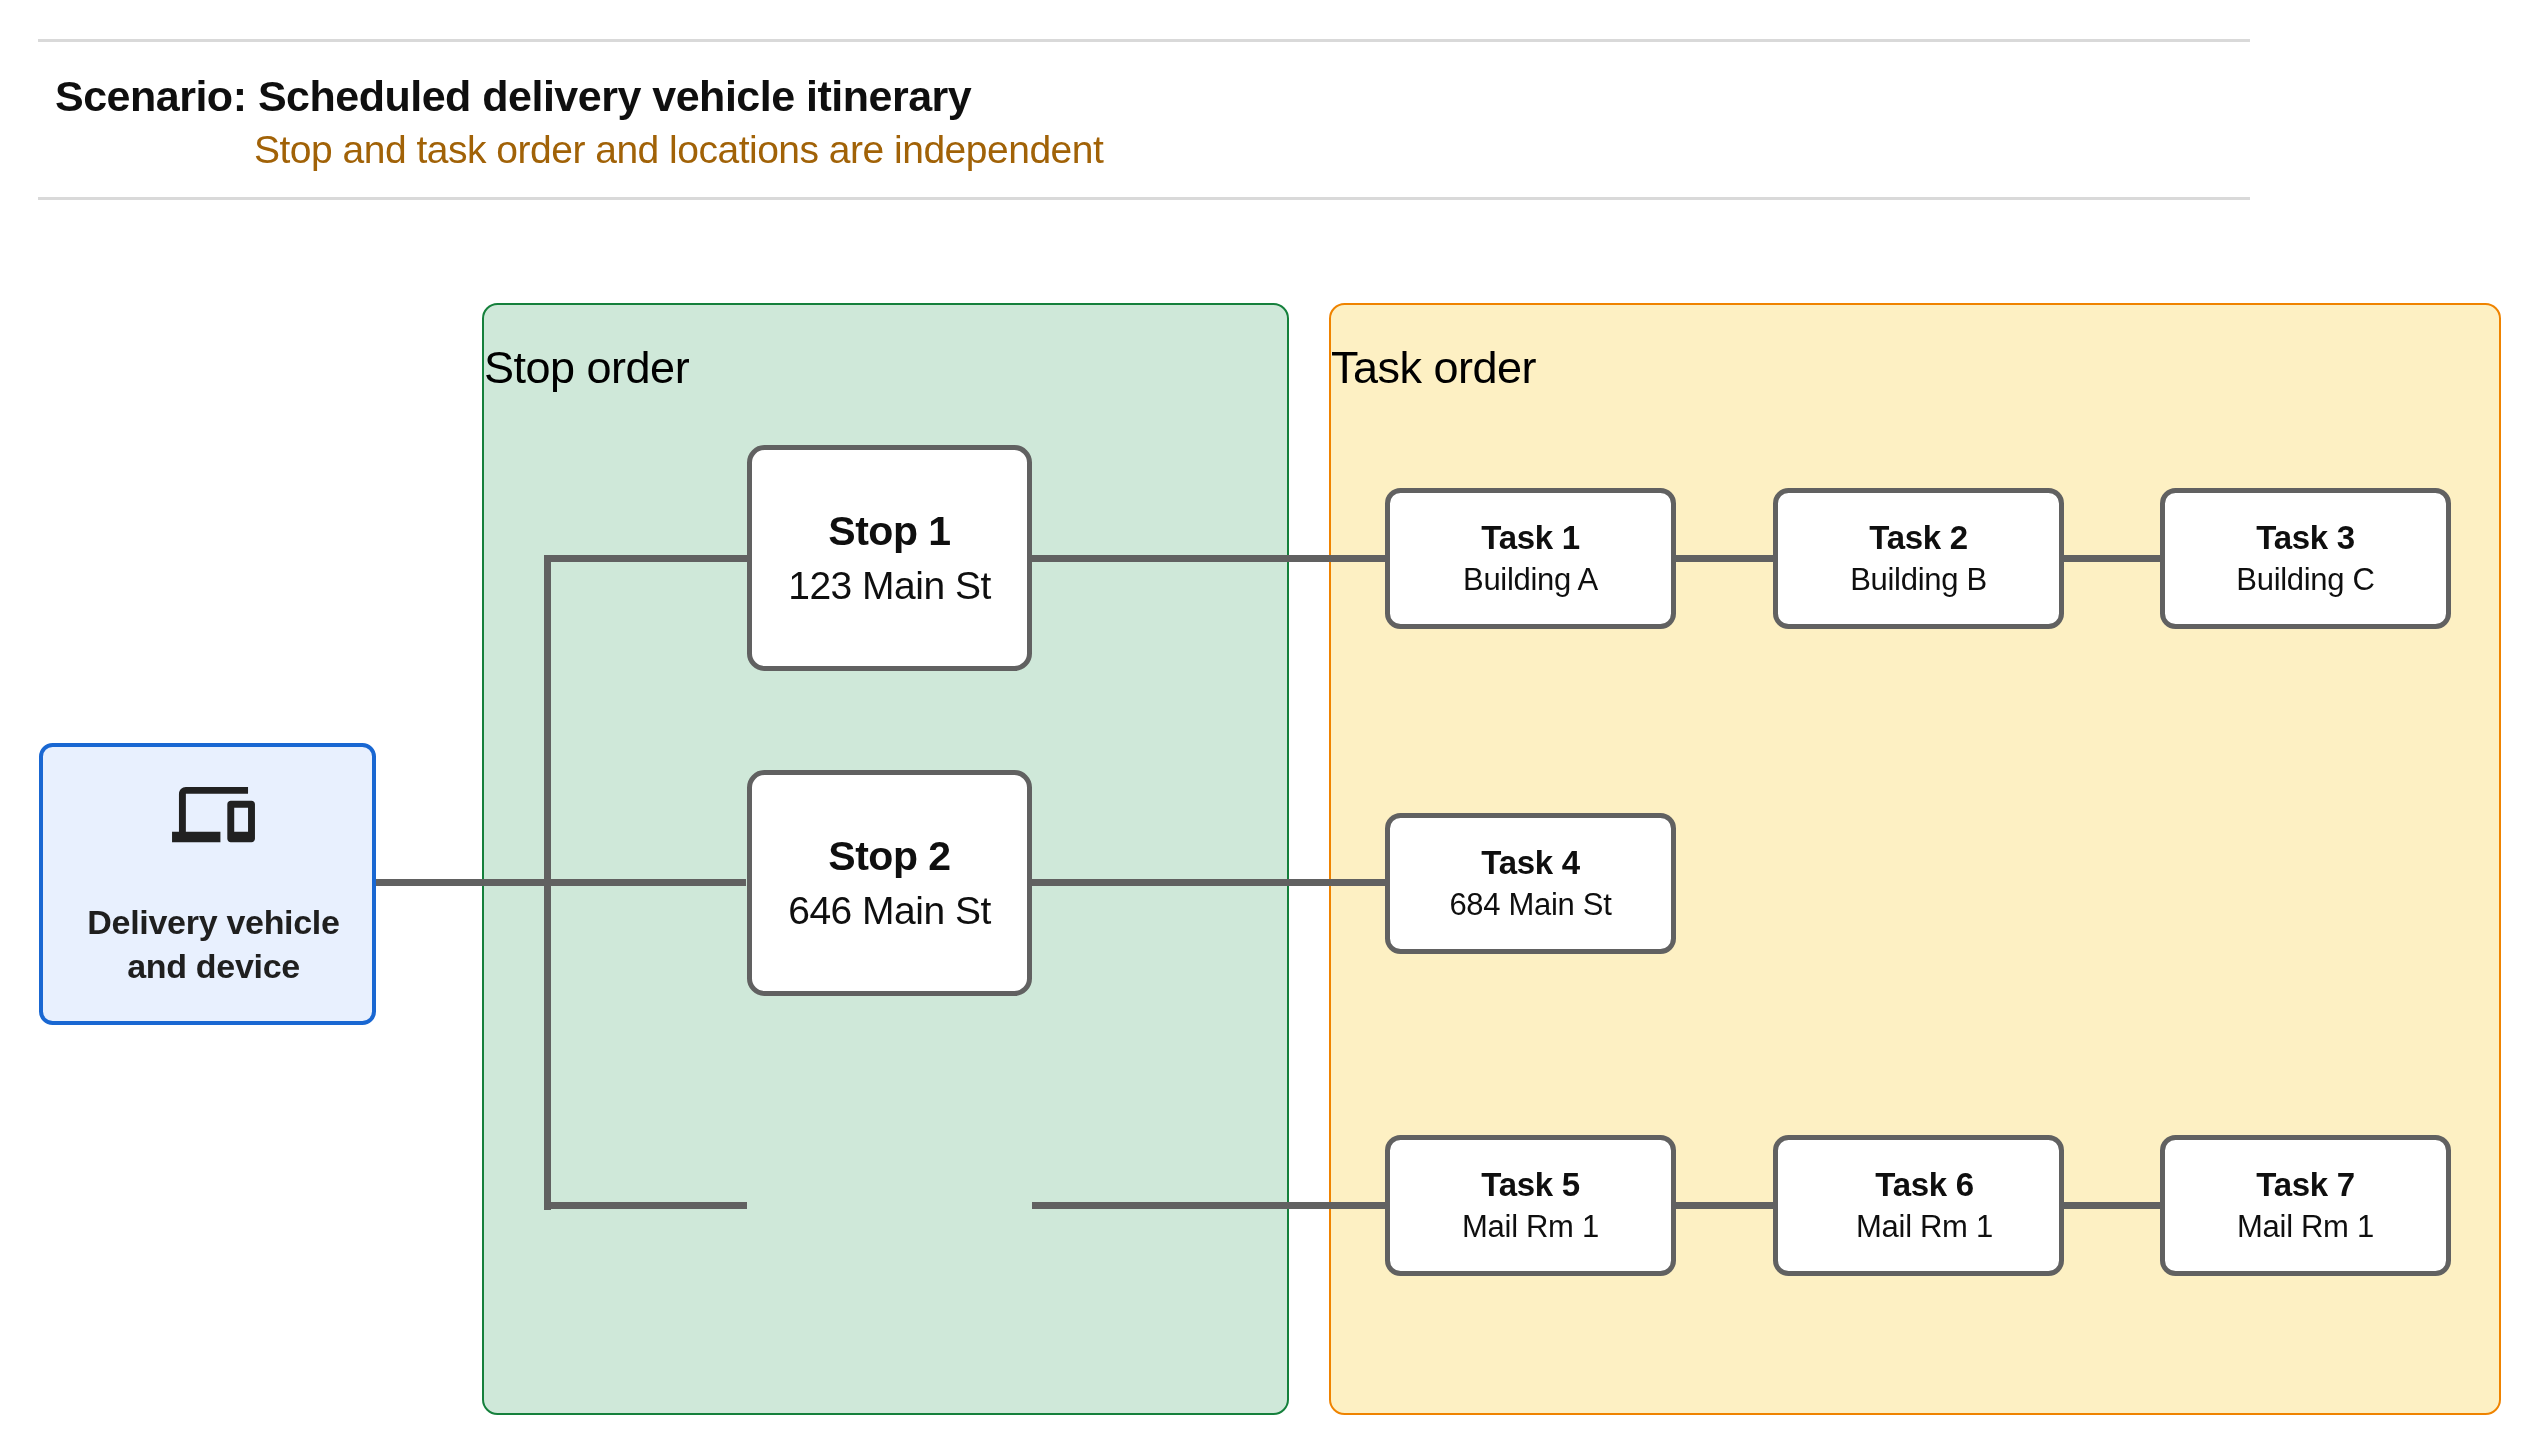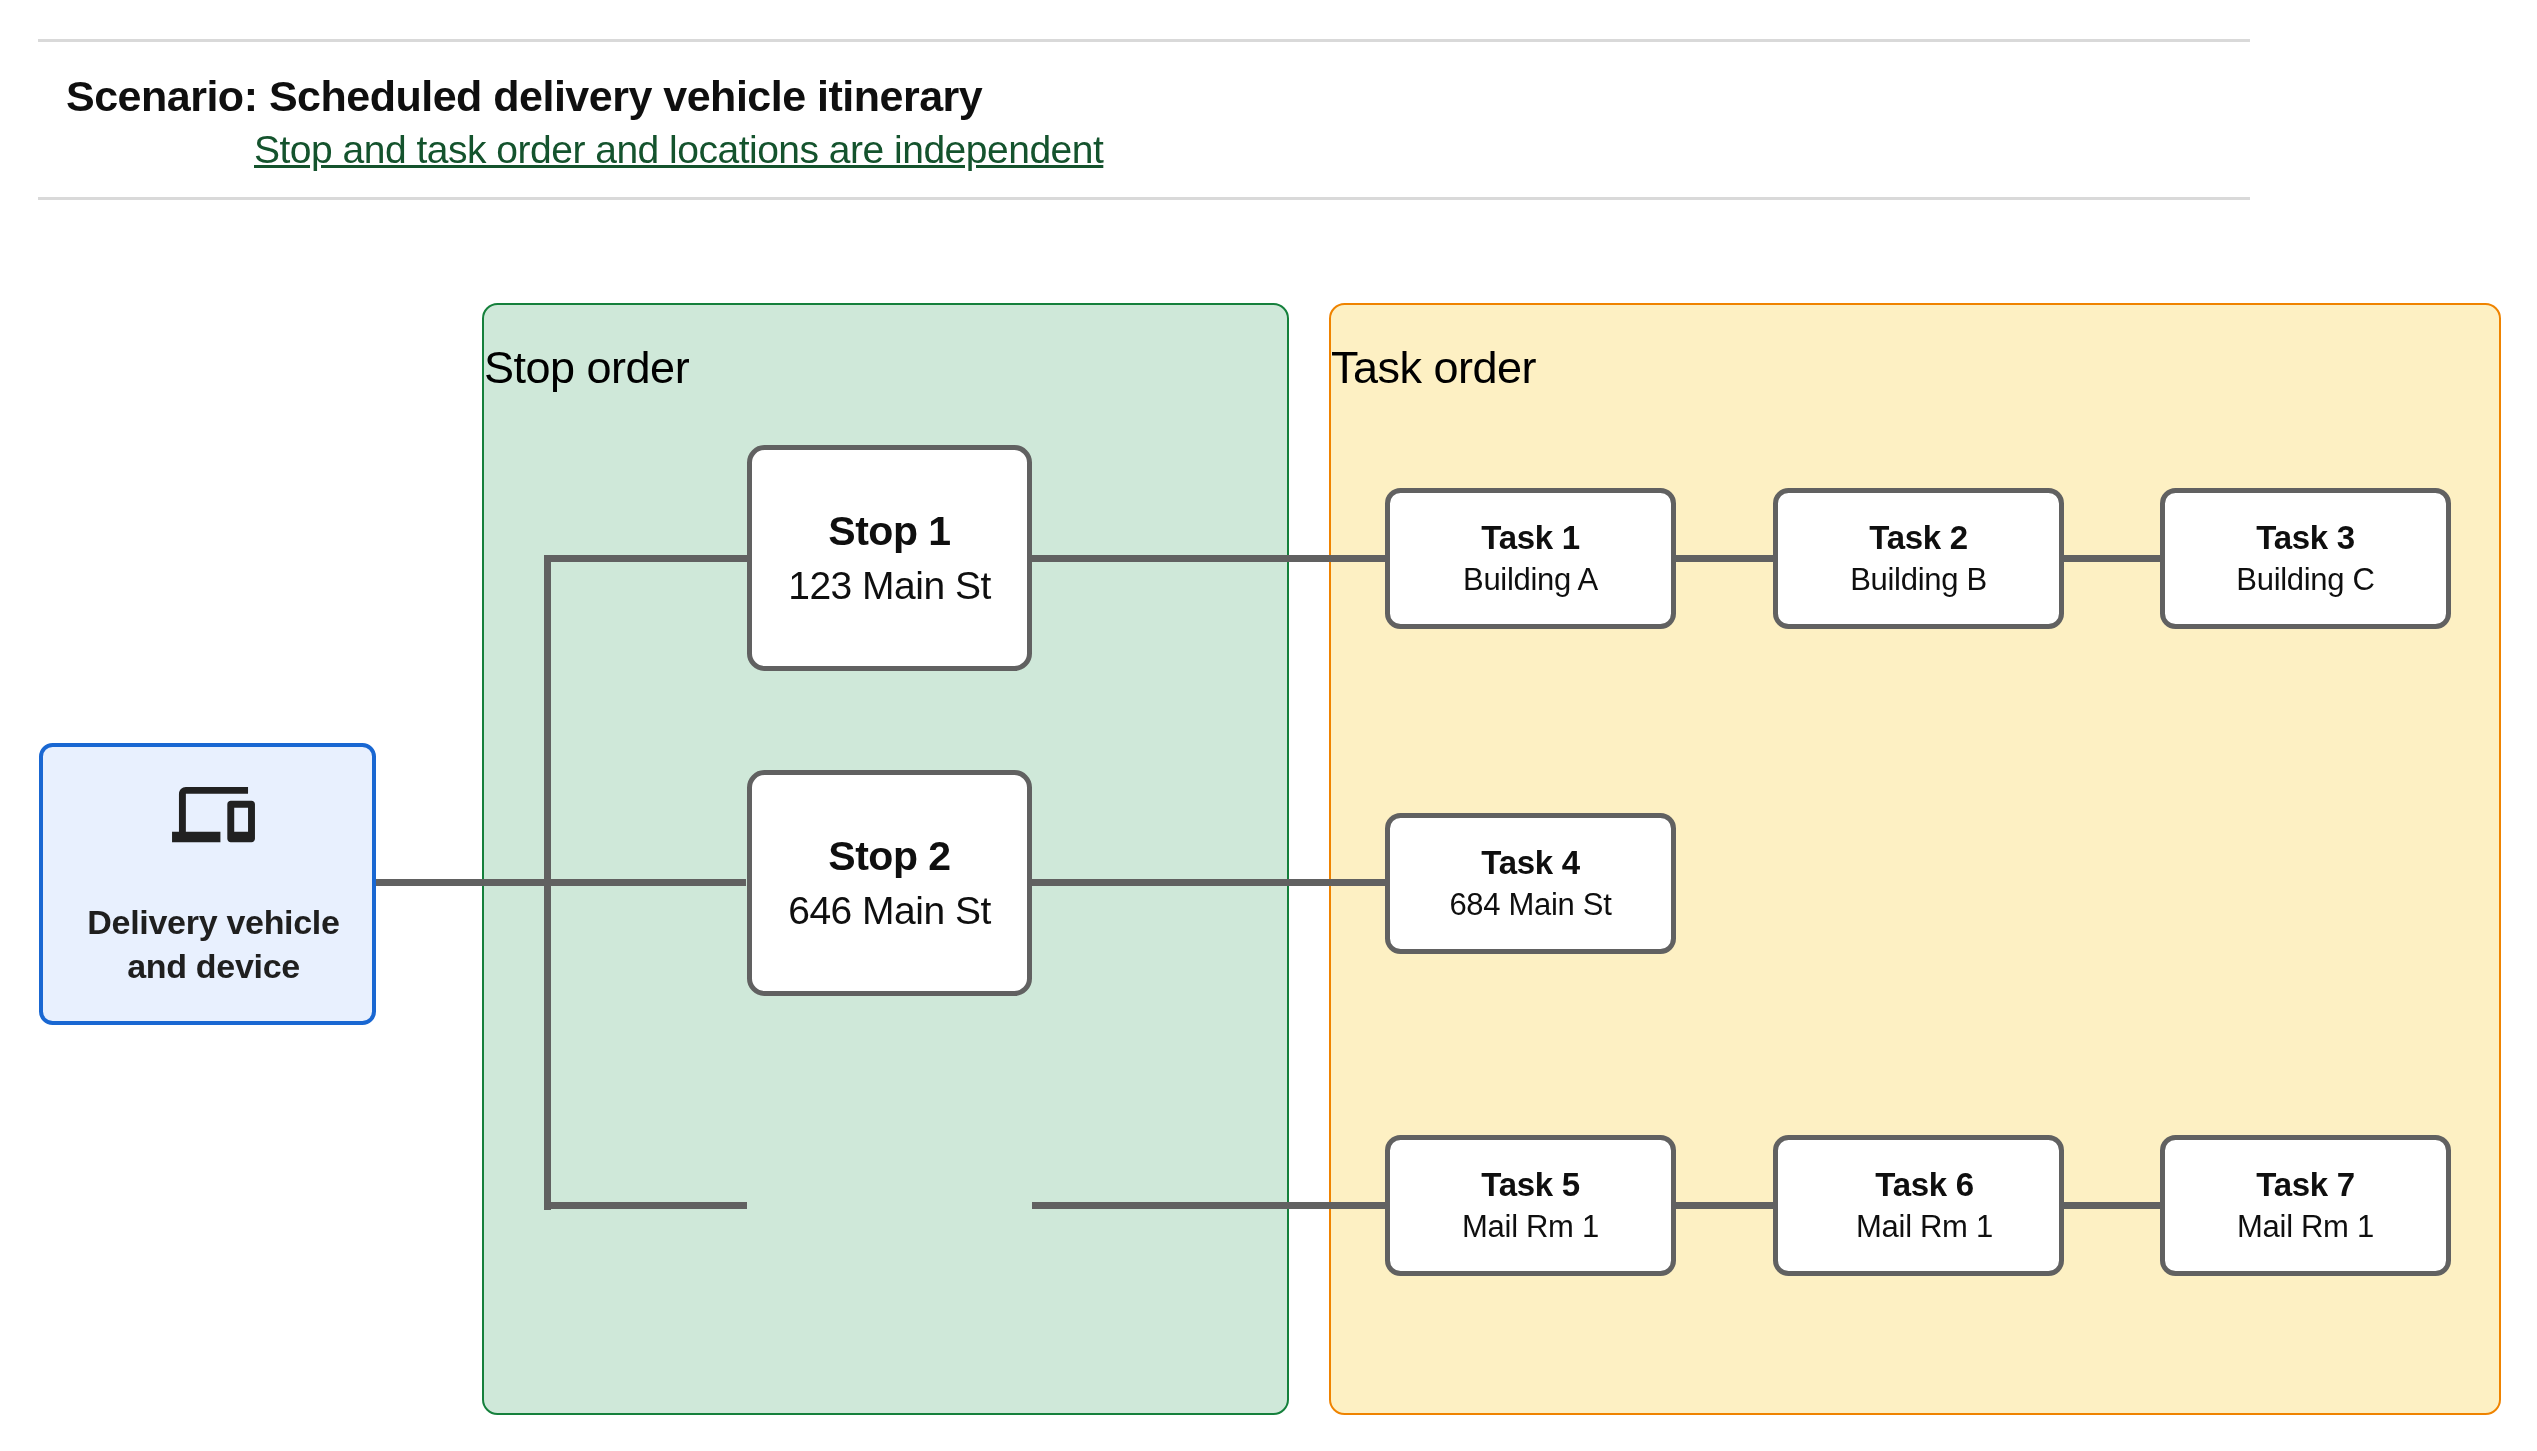--- a/index.html
+++ b/index.html
@@ -6,28 +6,28 @@
   .canvas{
     position:relative;
     width:2538px;height:1452px;
     background:#ffffff;
     font-family:"Liberation Sans", sans-serif;
     color:#111111;
     overflow:hidden;
   }
   .rule{position:absolute;height:2.9px;background:#d9d9d9;}
   .scenario-title{
-    position:absolute;left:66px;top:72px;
+    position:absolute;left:55px;top:72px;
     font-size:43px;font-weight:700;color:#0f0f0f;
     letter-spacing:-0.5px;white-space:nowrap;
   }
   .scenario-subtitle{
     position:absolute;left:254px;top:128px;
-    font-size:39px;font-weight:400;color:#14532d;
-    letter-spacing:-0.5px;white-space:nowrap;text-decoration:underline;
+    font-size:39px;font-weight:400;color:#a16207;
+    letter-spacing:-0.5px;white-space:nowrap;
   }
   .panel{position:absolute;border-radius:15.5px;box-sizing:border-box;z-index:1;}
   .panel-stop{
     left:482px;top:303px;width:807px;height:1112px;
     background:#cfe8d9;border:2.9px solid #15803c;
   }
   .panel-task{
     left:1329px;top:303px;width:1172px;height:1112px;
     background:#fdf0c3;border:2.9px solid #ef8300;
   }

